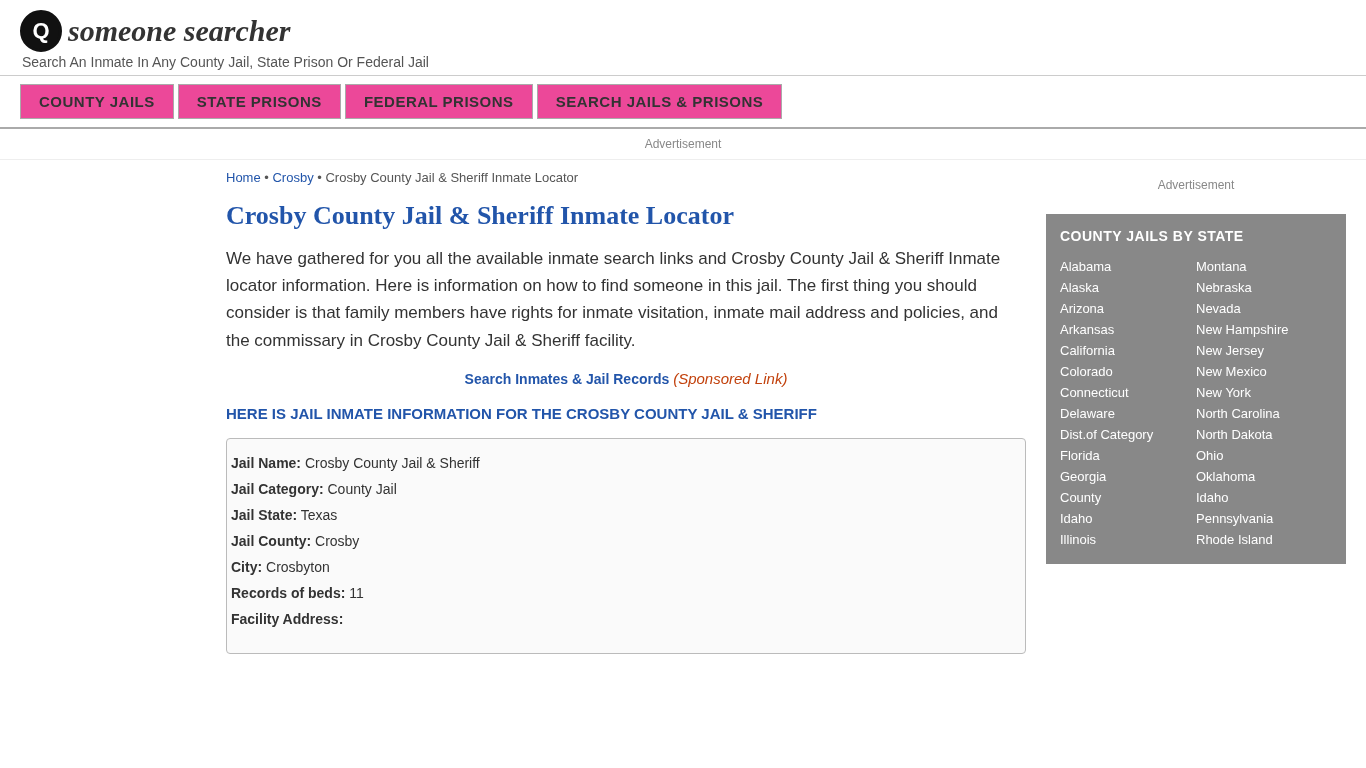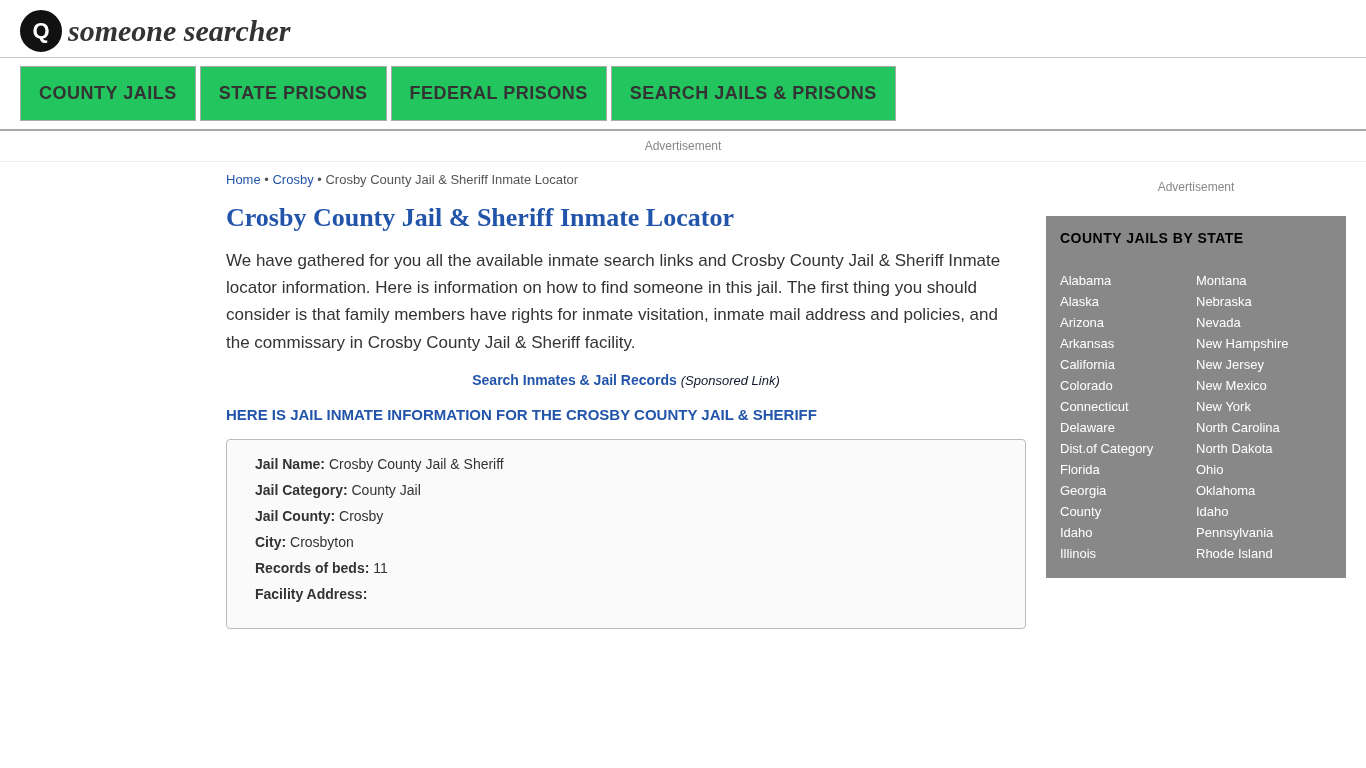--- a/index.html
+++ b/index.html
@@ -13,24 +13,24 @@
       background: #111; display: flex; align-items: center; justify-content: center;
       color: #fff; font-size: 22px; font-weight: bold; border: 3px solid #111;
     }
     #logo-text { font-size: 30px; font-weight: bold; font-style: italic; color: #111; font-family: Georgia, serif; }
     #logo-text span { color: #333; }
     #tagline { font-size: 14px; color: #555; margin-top: 2px; padding-left: 2px; }
 
     
     #nav { padding: 8px 20px; display: flex; gap: 4px; border-bottom: 2px solid #aaa; }
     .nav-btn {
-      padding: 16px 18px;
+      padding: 8px 18px;
       border: 1px solid #aaa;
-      background: #22c55e;
-      font-size: 18px;
+      background: #ec4899;
+      font-size: 15px;
       font-weight: bold;
       color: #333;
       cursor: pointer;
       letter-spacing: 0.5px;
       text-transform: uppercase;
     }
 
     
     #ad-bar { text-align: center; padding: 8px; font-size: 12px; color: #888; border-bottom: 1px solid #eee; }
 
@@ -45,51 +45,52 @@
 
     
     #page-title { font-size: 26px; color: #2255aa; font-family: Georgia, serif; margin-bottom: 14px; }
 
     
     #intro-text { font-size: 17px; color: #333; line-height: 1.6; margin-bottom: 16px; }
 
     
     #search-link-area { text-align: center; margin-bottom: 18px; }
     #search-link-area a { color: #2255aa; font-weight: bold; font-size: 14px; text-decoration: none; }
-    #sponsored { font-style: italic; color: #0f172a; font-size: 13px; }
+    #sponsored { font-style: italic; color: #c2410c; font-size: 15px; }
 
     
     #section-heading { color: #2255aa; font-size: 15px; font-weight: bold; text-transform: uppercase; margin-bottom: 16px; }
 
     
-    #info-box { border: 1px solid #bbb; border-radius: 4px; padding: 16px 28px; background: #fafafa; }
+    #info-box { border: 1px solid #bbb; border-radius: 4px; padding: 16px 4px; background: #fafafa; }
     .info-row { margin-bottom: 10px; font-size: 14px; }
     .info-label { font-weight: bold; color: #333; }
     .info-value { color: #333; }
 
     
     #sidebar-ad { text-align: center; font-size: 12px; color: #888; margin-bottom: 14px; padding: 8px; }
 
     
     #state-box { background: #888; padding: 14px; }
-    #state-box-title { color: #000000; font-size: 14px; font-weight: bold; text-transform: uppercase; margin-bottom: 24px; letter-spacing: 0.5px; }
+    #state-box-title { color: #ffffff; font-size: 14px; font-weight: bold; text-transform: uppercase; margin-bottom: 12px; letter-spacing: 0.5px; }
     #state-columns { display: flex; gap: 0; }
     .state-col { flex: 1; }
     .state-link { display: block; color: #fff; font-size: 13px; padding: 3px 0; text-decoration: none; cursor: pointer; }
   </style>
 </head>
 <body>
 
 <div id="header">
   <div id="logo-area">
     <div id="logo-icon">Q</div>
     <div id="logo-text">
       <span>someone searcher</span>
     </div>
   </div>
+  <div id="tagline">Search An Inmate In Any County Jail, State Prison Or Federal Jail</div>
 </div>
 
 <div id="nav">
   <button class="nav-btn">COUNTY JAILS</button>
   <button class="nav-btn">STATE PRISONS</button>
   <button class="nav-btn">FEDERAL PRISONS</button>
   <button class="nav-btn">SEARCH JAILS &amp; PRISONS</button>
 </div>
 
 <div id="ad-bar">Advertisement</div>
@@ -114,20 +115,24 @@
     <p id="section-heading">HERE IS JAIL INMATE INFORMATION FOR THE CROSBY COUNTY JAIL &amp; SHERIFF</p>
 
     <div id="info-box">
       <div class="info-row">
         <span class="info-label">Jail Name:</span>
         <span class="info-value">Crosby County Jail &amp; Sheriff</span>
       </div>
       <div class="info-row">
         <span class="info-label">Jail Category:</span>
         <span class="info-value">County Jail</span>
+      </div>
+      <div class="info-row">
+        <span class="info-label">Jail State:</span>
+        <span class="info-value">Texas</span>
       </div>
       <div class="info-row">
         <span class="info-label">Jail County:</span>
         <span class="info-value">Crosby</span>
       </div>
       <div class="info-row">
         <span class="info-label">City:</span>
         <span class="info-value">Crosbyton</span>
       </div>
       <div class="info-row">

